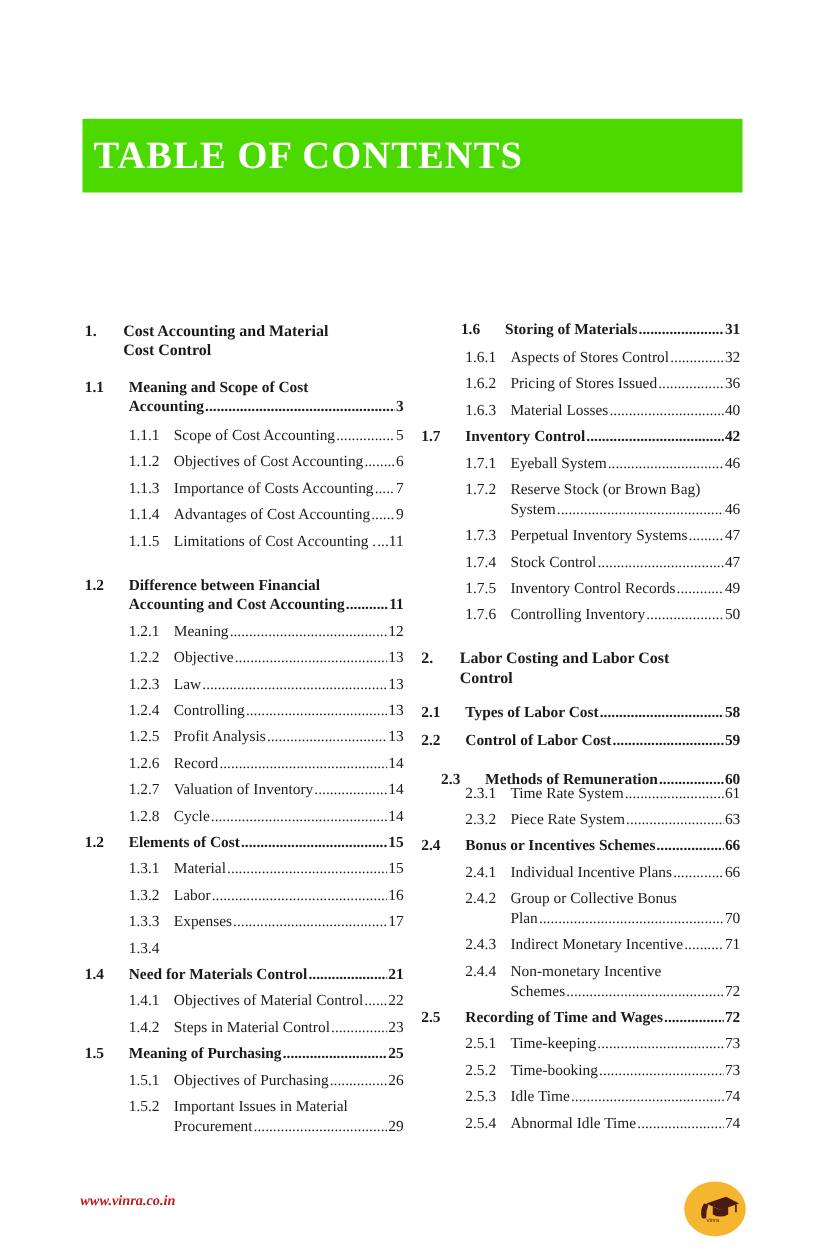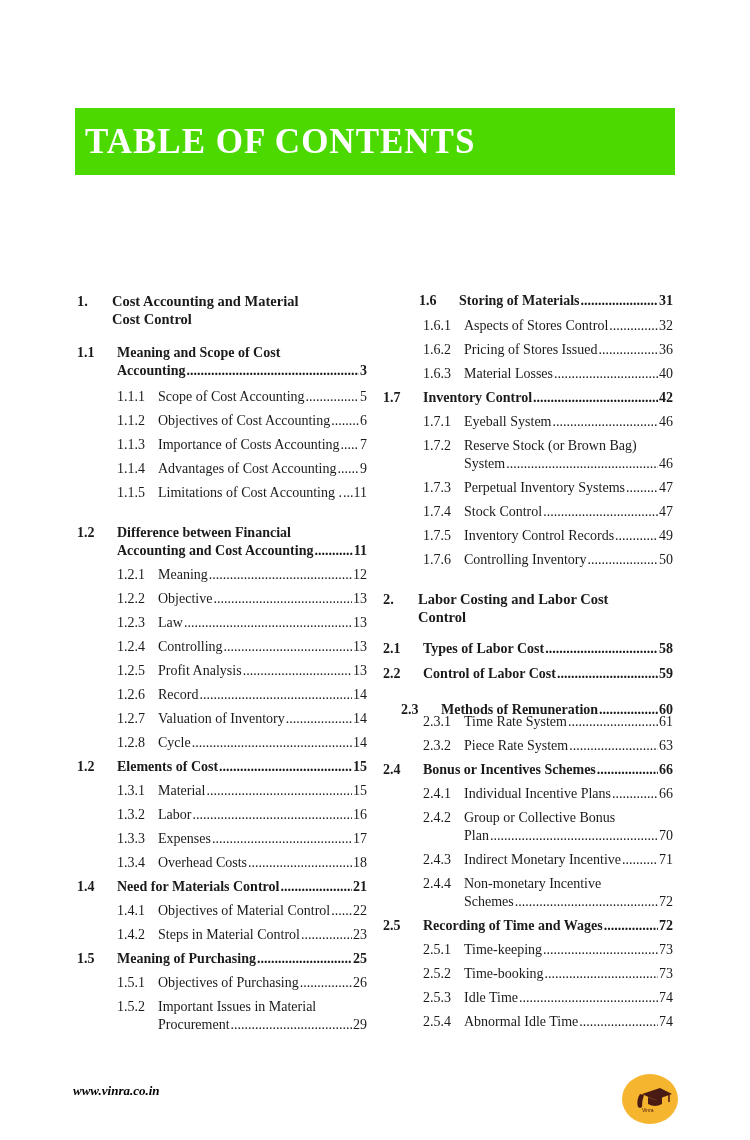--- a/index.html
+++ b/index.html
@@ -252,27 +252,20 @@
       <div class="body">
         <div class="line">
           <span class="txt">Expenses</span>
           <span class="dots"></span>
           <span class="pg">17</span>
         </div>
       </div>
     </div>
     <div class="entry lvl2" style="position: absolute; left: 0px; right: 0px; top: 562px;">
       <span class="num">1.3.4</span>
-      <div class="body">
-        <div class="line">
-          <span class="txt">Overhead Costs</span>
-          <span class="dots"></span>
-          <span class="pg">18</span>
-        </div>
-      </div>
     </div>
     <div class="entry lvl1" style="position: absolute; left: 0px; right: 0px; top: 586px;">
       <span class="num">1.4</span>
       <div class="body">
         <div class="line">
           <span class="txt">Need for Materials Control</span>
           <span class="dots"></span>
           <span class="pg">21</span>
         </div>
       </div>
@@ -607,21 +600,21 @@
       <div class="body">
         <div class="line">
           <span class="txt">Abnormal Idle Time</span>
           <span class="dots"></span>
           <span class="pg">74</span>
         </div>
       </div>
     </div>
   </div>
 
-<div style="position:absolute; left:73px; top:1083px; font-family:'Liberation Serif',serif; font-style:italic; font-weight:bold; font-size:13px; color:#000000;">www.vinra.co.in</div>
+<div style="position:absolute; left:73px; top:1083px; font-family:'Liberation Serif',serif; font-style:italic; font-weight:bold; font-size:13px; color:#b91c1c;">www.vinra.co.in</div>
 
 <div style="position:absolute; left:622px; top:1074px; width:56px; height:50px; border-radius:50%; background:#f6b52e;">
   <svg width="56" height="50" viewBox="0 0 56 50" style="position:absolute;left:0;top:0;">
     <polygon points="20,20 38,14 50,20 33,26" fill="#4a1a14"></polygon>
     <path d="M26,23 L26,30 Q33,34 40,30 L40,22 L33,26 Z" fill="#4a1a14"></path>
     <path d="M18,20 Q14,26 16,33 L18,34 L20,33 Q20,26 22,21 Z" fill="#4a1a14"></path>
     <line x1="47" y1="21" x2="47" y2="28" stroke="#4a1a14" stroke-width="1.5"></line>
   </svg>
   <span style="position:absolute; left:20px; top:33px; font-family:'Liberation Sans',sans-serif; font-size:5px; color:#4a1a14;">Vinra</span>
 </div>

